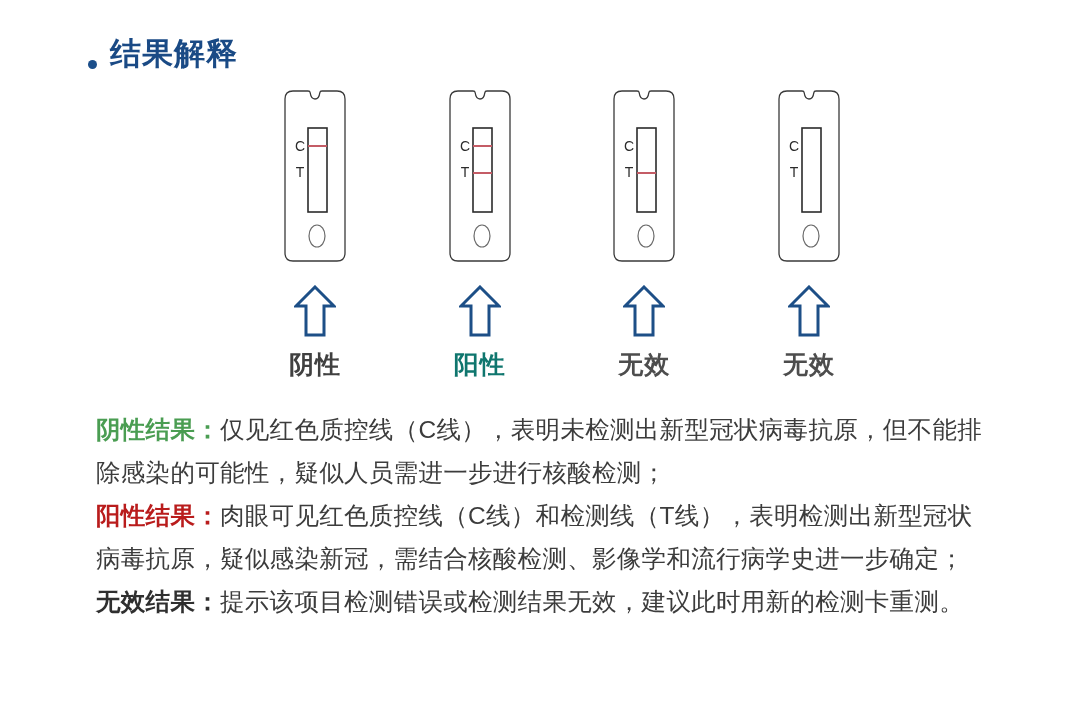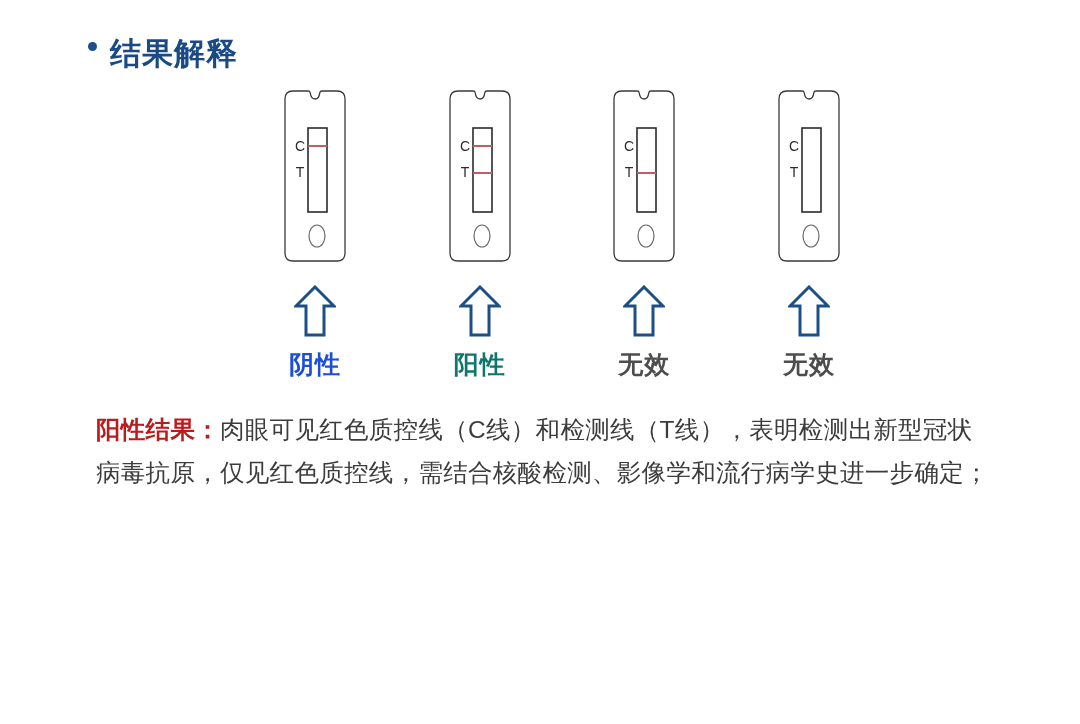--- a/index.html
+++ b/index.html
@@ -15,21 +15,21 @@
     position: relative;
     overflow: hidden;
   }
 
   
   .title-row {
     position: absolute;
     left: 88px;
     top: 38px;
     display: flex;
-    align-items: flex-start;
+    align-items: flex-end;
     gap: 13px;
   }
   .title-bullet {
     width: 9px;
     height: 9px;
     border-radius: 50%;
     background: #1c4f8b;
     flex: none;
     margin-top: 4px;
   }
@@ -109,21 +109,21 @@
       <text x="16" y="61" font-family="Liberation Sans, sans-serif" font-size="14" fill="#2b2b2b" text-anchor="middle">C</text>
       <text x="16" y="87" font-family="Liberation Sans, sans-serif" font-size="14" fill="#2b2b2b" text-anchor="middle">T</text>
       <line x1="24" y1="56" x2="43" y2="56" stroke="#c45c66" stroke-width="2"></line>
       <ellipse cx="33" cy="146" rx="8" ry="11" fill="#ffffff" stroke="#6a6a6a" stroke-width="1.2"></ellipse>
     </svg>
     <div class="arrow-wrap">
       <svg width="42" height="52" viewBox="0 0 42 52">
         <path d="M21 2 L40 21 L30 21 L30 50 L12 50 L12 21 L2 21 Z" fill="none" stroke="#1d4f87" stroke-width="3" stroke-linejoin="miter"></path>
       </svg>
     </div>
-    <div class="result-label" style="color:#1d4ed8">阴性</div>
+    <div class="result-label" style="color:#404040">阴性</div>
   </div>
 
   <div class="cassette-col">
     <svg class="cassette-svg" width="62" height="172" viewBox="0 0 62 172">
       <path d="M9 1 H24 q2 0 2.2 1.8 Q27 9 31 9 Q35 9 35.8 2.8 Q36 1 38 1 H53
                q8 0 8 8 V163 q0 8 -8 8 H9 q-8 0 -8 -8 V9 q0 -8 8 -8 Z" fill="#ffffff" stroke="#3a3a3a" stroke-width="1.3"></path>
       <rect x="24" y="38" width="19" height="84" fill="#ffffff" stroke="#2b2b2b" stroke-width="1.6"></rect>
       <text x="16" y="61" font-family="Liberation Sans, sans-serif" font-size="14" fill="#2b2b2b" text-anchor="middle">C</text>
       <text x="16" y="87" font-family="Liberation Sans, sans-serif" font-size="14" fill="#2b2b2b" text-anchor="middle">T</text>
       <line x1="24" y1="56" x2="43" y2="56" stroke="#c45c66" stroke-width="2"></line>
@@ -169,14 +169,16 @@
       <svg width="42" height="52" viewBox="0 0 42 52">
         <path d="M21 2 L40 21 L30 21 L30 50 L12 50 L12 21 L2 21 Z" fill="none" stroke="#1d4f87" stroke-width="3" stroke-linejoin="miter"></path>
       </svg>
     </div>
     <div class="result-label" style="color:#4d4d4d">无效</div>
   </div>
 
 </div>
 
 <div class="body-text">
-  <p><span class="lead lead-pos">阳性结果：</span><span>肉眼可见红色质控线（C线）和检测线（T线），表明检测出新型冠状病毒抗原，仅见红色质控线，需结合核酸检测、影像学和流行病学史进一步确定；</span></p>
+  <p><span class="lead lead-neg">阴性结果：</span><span>仅见红色质控线（C线），表明未检测出新型冠状病毒抗原，但不能排除感染的可能性，疑似人员需进一步进行核酸检测；</span></p>
+  <p><span class="lead lead-pos">阳性结果：</span><span>肉眼可见红色质控线（C线）和检测线（T线），表明检测出新型冠状病毒抗原，疑似感染新冠，需结合核酸检测、影像学和流行病学史进一步确定；</span></p>
+  <p><span class="lead lead-inv">无效结果：</span><span>提示该项目检测错误或检测结果无效，建议此时用新的检测卡重测。</span></p>
 </div>
 
 </body></html>

